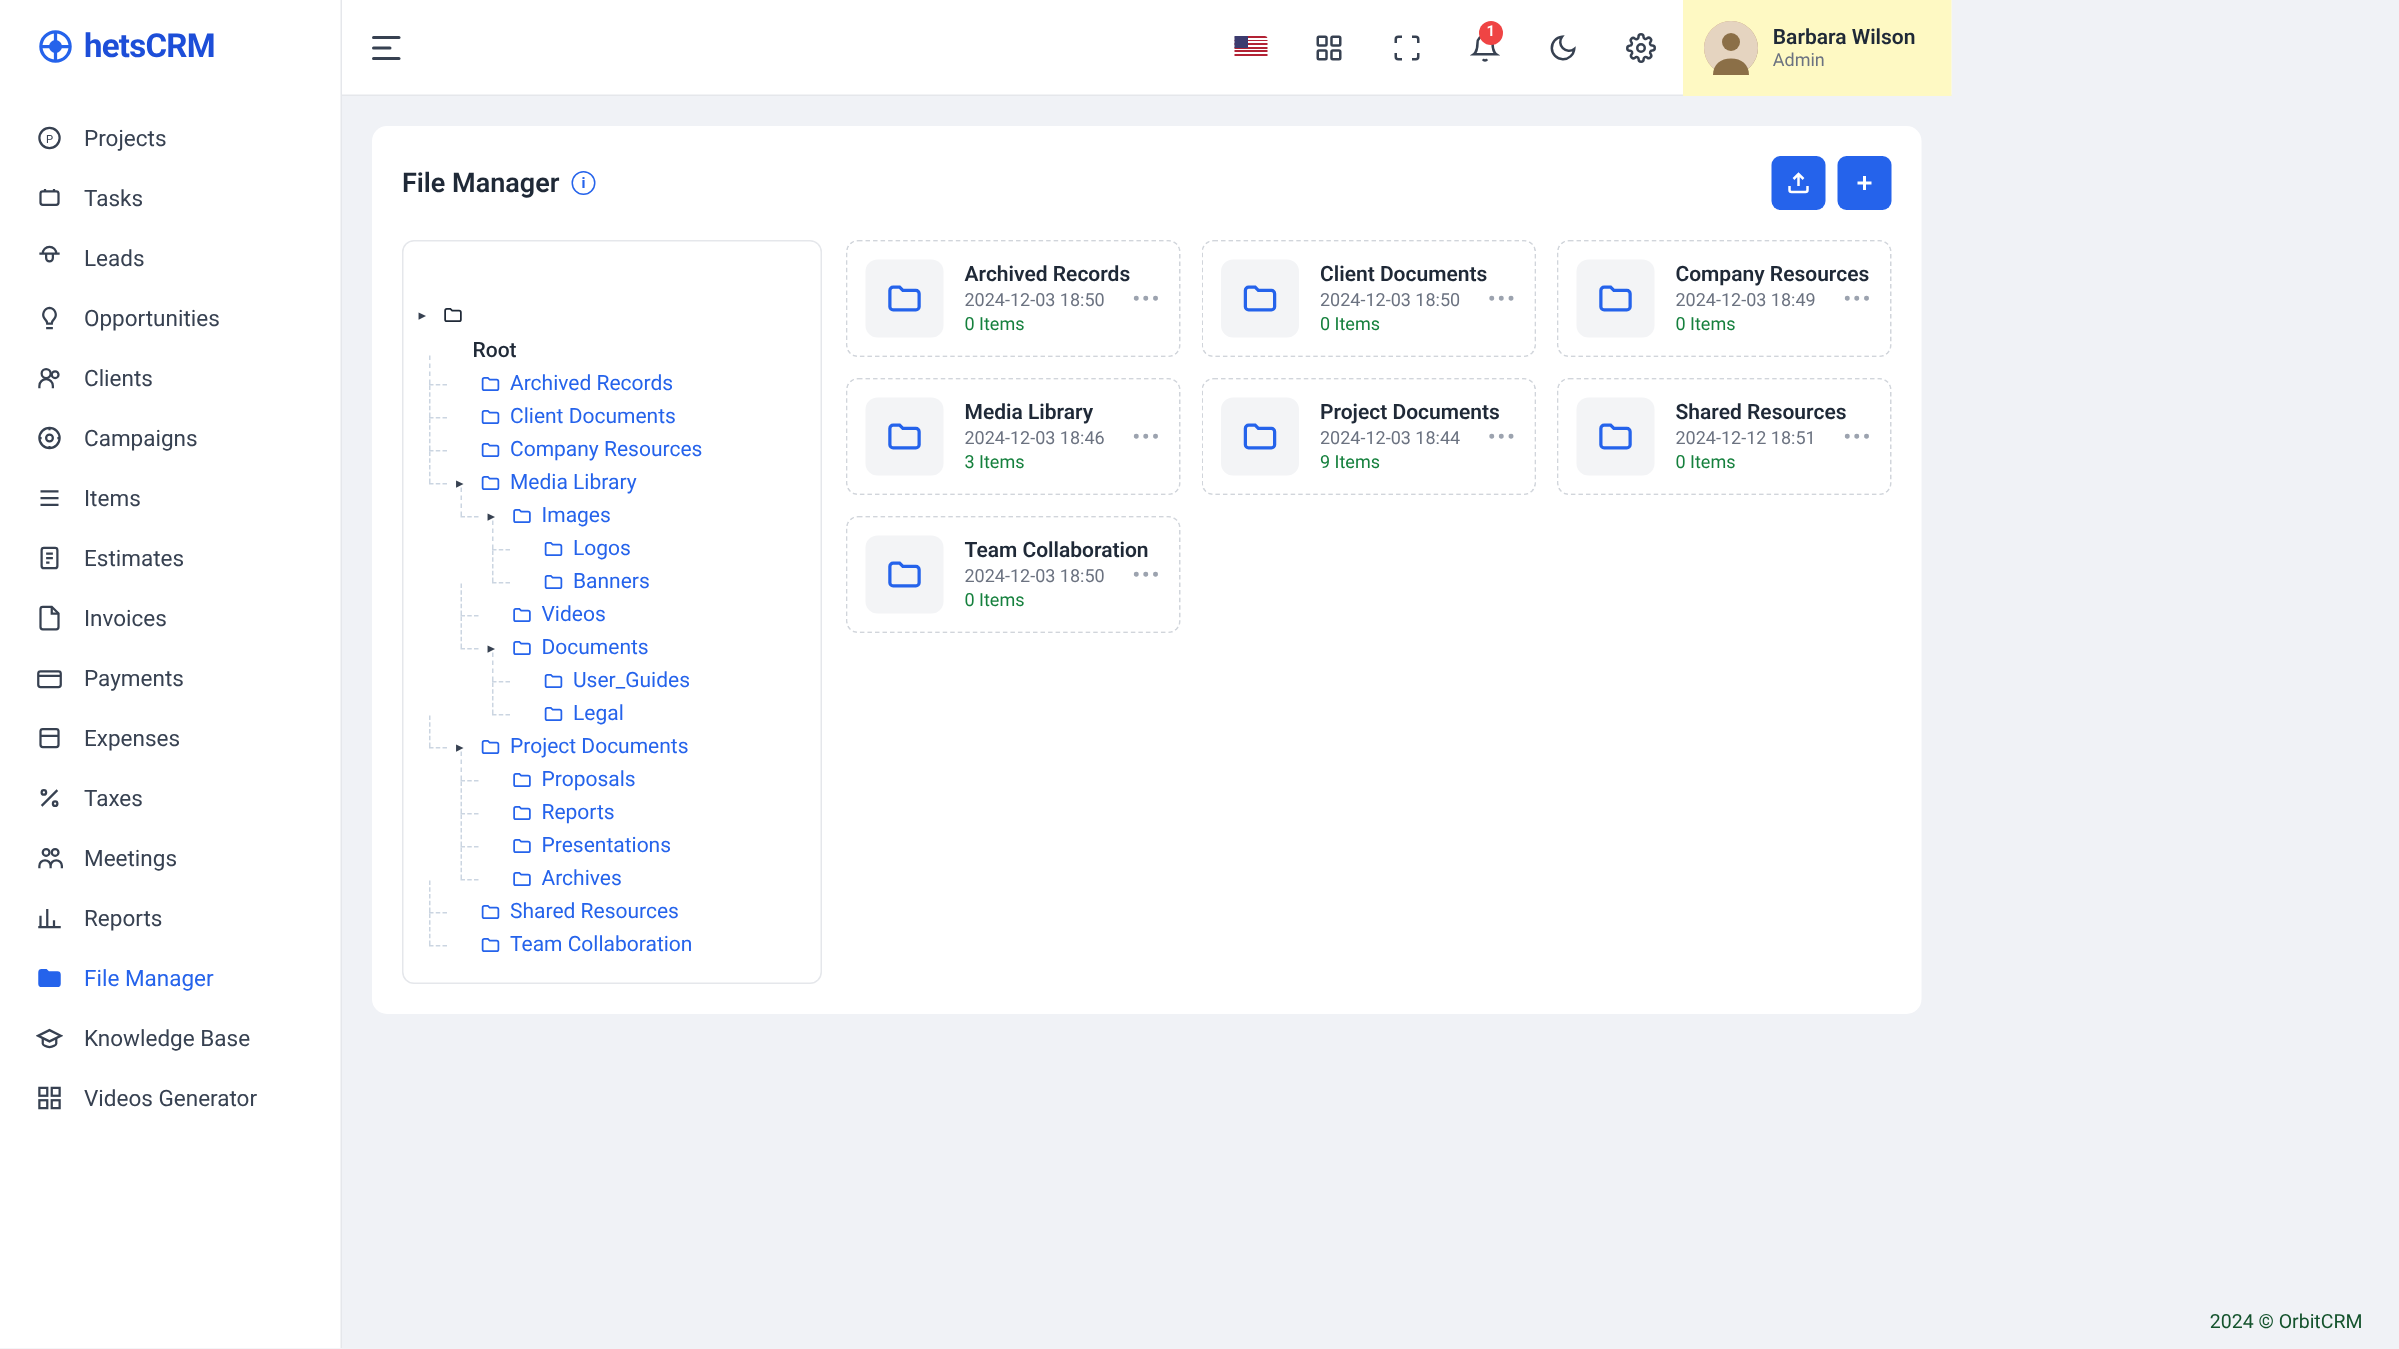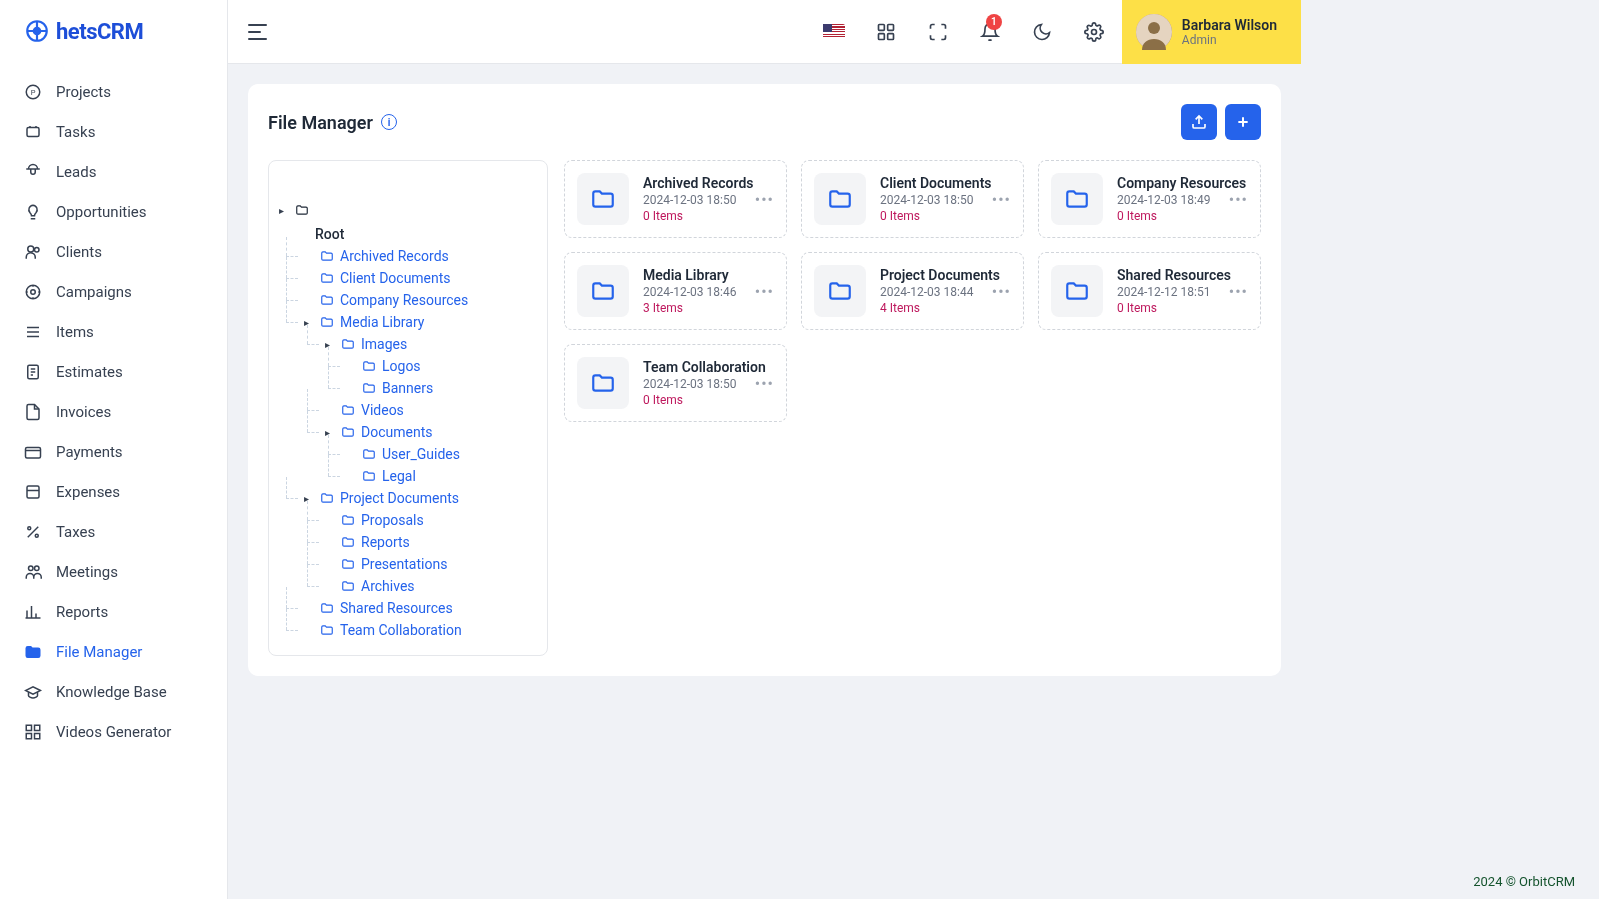--- a/index.html
+++ b/index.html
@@ -13,21 +13,21 @@
 .nav-item.active { color:#2563eb; }
 .nav-item .icon { width:18px; height:18px; display:flex; align-items:center; justify-content:center; color:#374151; }
 .nav-item.active .icon { color:#2563eb; }
 .main { flex:1; display:flex; flex-direction:column; }
 .topbar { height:64px; background:#fff; display:flex; align-items:center; justify-content:space-between; padding:0 0 0 20px; border-bottom:1px solid #e5e7eb;}
 .topbar-left { display:flex; align-items:center; }
 .hamburger { width:24px; height:18px; cursor:pointer; }
 .topbar-right { display:flex; align-items:center; gap:4px; }
 .top-icon { width:48px; height:64px; display:flex; align-items:center; justify-content:center; cursor:pointer; position:relative; color:#374151; }
 .badge-dot { position:absolute; top:14px; right:12px; background:#ef4444; color:#fff; font-size:10px; width:16px; height:16px; border-radius:50%; display:flex; align-items:center; justify-content:center; font-weight:600; }
-.user-box { display:flex; align-items:center; gap:10px; background:#fde047; padding:0 24px 0 14px; height:64px; cursor:pointer; }
+.user-box { display:flex; align-items:center; gap:10px; background:#fef9c3; padding:0 24px 0 14px; height:64px; cursor:pointer; }
 .avatar { width:36px; height:36px; border-radius:50%; background: linear-gradient(135deg,#d4a574,#8b6f47); display:flex; align-items:center; justify-content:center; color:#fff; font-weight:600; }
 .user-info .name { font-weight:600; font-size:14px; color:#1f2937; }
 .user-info .role { font-size:12px; color:#6b7280; }
 .content { flex:1; padding:20px; overflow:auto; }
 .card { background:#fff; border-radius:10px; padding:20px; }
 .card-header { display:flex; justify-content:space-between; align-items:center; margin-bottom:20px; }
 .page-title { font-size:18px; font-weight:600; display:flex; align-items:center; gap:8px; }
 .info-icon-circle { width:16px; height:16px; border:1.5px solid #2563eb; color:#2563eb; border-radius:50%; display:inline-flex; align-items:center; justify-content:center; font-size:10px; font-weight:700; }
 .header-actions { display:flex; gap:8px; }
 .btn-primary { background:#2563eb; color:#fff; border:none; border-radius:6px; width:36px; height:36px; display:flex; align-items:center; justify-content:center; cursor:pointer; }
@@ -44,21 +44,21 @@
 .tree-children .tree-row::before { content:""; position:absolute; left:0; top:50%; width:12px; border-top:1px dashed #cbd5e1; }
 .tree-children .tree-row::after { content:""; position:absolute; left:0; top:-10px; bottom:50%; border-left:1px dashed #cbd5e1; }
 .tree-children .tree-row:first-child::after { top:-8px; }
 .tree-lvl2 { margin-left:20px; }
 .tree-lvl3 { margin-left:20px; }
 .folders-grid { flex:1; display:grid; grid-template-columns: repeat(3, 1fr); gap:14px; align-content:start; }
 .folder-card { border:1px dashed #d1d5db; border-radius:8px; padding:12px; display:flex; align-items:center; gap:14px; position:relative; cursor:pointer; }
 .folder-icon { width:52px; height:52px; background:#f3f4f6; border-radius:8px; display:flex; align-items:center; justify-content:center; color:#2563eb; }
 .folder-meta .fname { font-weight:600; font-size:14px; color:#1f2937; margin-bottom:2px; }
 .folder-meta .fdate { font-size:12px; color:#6b7280; margin-bottom:2px; }
-.folder-meta .fcount { font-size:12px; color:#be185d; }
+.folder-meta .fcount { font-size:12px; color:#15803d; }
 .more-dots { position:absolute; right:12px; top:50%; transform:translateY(-50%); color:#9ca3af; cursor:pointer; font-size:16px; letter-spacing:1px; }
 .footer { position:fixed; bottom:10px; right:24px; color:#14532d; font-size:13px; }
 svg { display:block; }
 .flag { width:22px; height:15px; background: linear-gradient(to bottom, #b22234 0%, #b22234 8%, #fff 8%, #fff 16%, #b22234 16%, #b22234 24%, #fff 24%, #fff 32%, #b22234 32%, #b22234 40%, #fff 40%, #fff 48%, #b22234 48%, #b22234 56%, #fff 56%, #fff 64%, #b22234 64%, #b22234 72%, #fff 72%, #fff 80%, #b22234 80%, #b22234 88%, #fff 88%, #fff 100%); position:relative; border-radius:2px; }
 .flag::before { content:""; position:absolute; left:0; top:0; width:9px; height:8px; background:#3c3b6e; }
 </style>
 </head>
 <body>
 
 <div class="app">
@@ -559,21 +559,21 @@
               </div>
               <div class="folder-card">
     <div class="folder-icon">
       <svg width="26" height="26" viewBox="0 0 24 24" fill="none" stroke="#2563eb" stroke-width="2">
                     <path d="M3 7a2 2 0 012-2h4l2 2h8a2 2 0 012 2v8a2 2 0 01-2 2H5a2 2 0 01-2-2V7z"></path>
                   </svg>
     </div>
     <div class="folder-meta">
       <div class="fname">Project Documents</div>
       <div class="fdate">2024-12-03 18:44</div>
-      <div class="fcount">4 Items</div>
+      <div class="fcount">9 Items</div>
     </div>
     <div class="more-dots">•••</div>
               </div>
               <div class="folder-card">
     <div class="folder-icon">
       <svg width="26" height="26" viewBox="0 0 24 24" fill="none" stroke="#2563eb" stroke-width="2">
                     <path d="M3 7a2 2 0 012-2h4l2 2h8a2 2 0 012 2v8a2 2 0 01-2 2H5a2 2 0 01-2-2V7z"></path>
                   </svg>
     </div>
     <div class="folder-meta">

